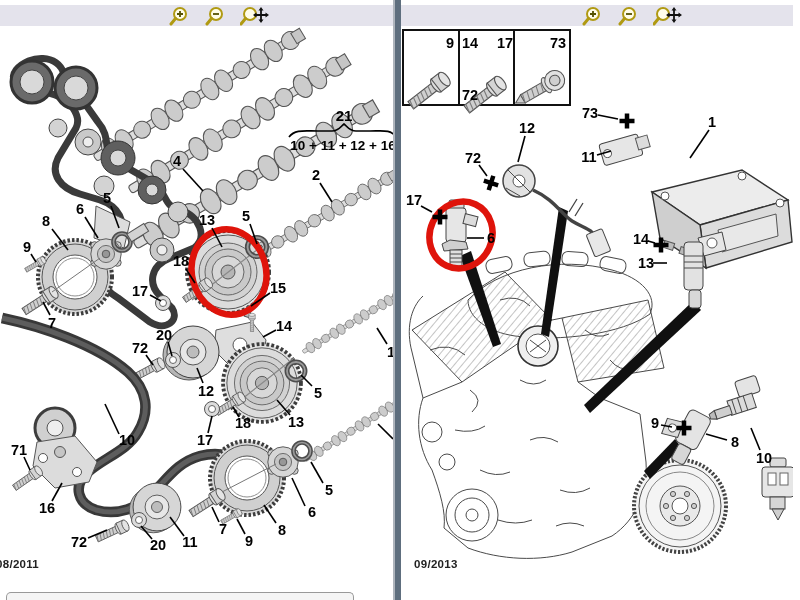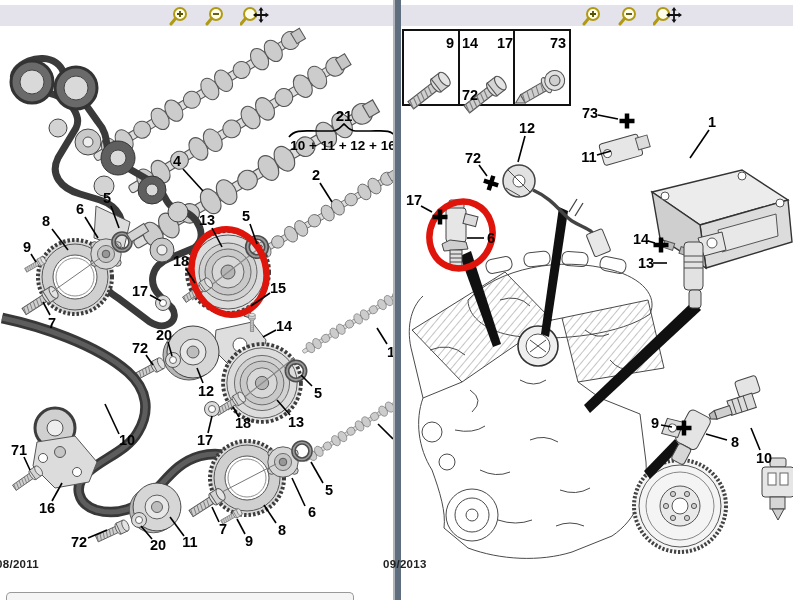--- a/index.html
+++ b/index.html
@@ -7,21 +7,21 @@
        font-family:"Liberation Sans",sans-serif;}
   .toolbar{position:absolute;top:5px;height:21px;background:#e4e3ec;display:flex;
            align-items:center;box-sizing:border-box;}
   #tb-left{left:0;width:393px;padding-left:168px;}
   #tb-right{left:401px;width:392px;padding-left:180px;}
   .tbicon{width:24px;height:20px;margin-right:12px;cursor:pointer;flex:0 0 auto;}
   #divider{position:absolute;left:393px;top:0;width:8px;height:600px;
            background:#5e6e7e;border-left:2px solid #aeb4bc;box-sizing:border-box;}
   .date{position:absolute;font-weight:bold;font-size:11.5px;color:#222;letter-spacing:.3px;}
   #date-left{left:-4px;top:558px;}
-  #date-right{left:383px;top:558px;}
+  #date-right{left:414px;top:558px;}
   #bottom-box{position:absolute;left:6px;top:592px;width:346px;height:14px;
               border:1px solid #999;border-bottom:none;border-radius:5px 5px 0 0;background:#f5f5f5;}
   svg text.plbl{font:bold 14.5px "Liberation Sans",sans-serif;fill:#000;text-anchor:middle;}
   svg text.gl-total{font:bold 15px "Liberation Sans",sans-serif;fill:#000;text-anchor:middle;}
   svg text.gl-formula{font:bold 13.5px "Liberation Sans",sans-serif;fill:#000;text-anchor:middle;}
   svg line.leader{stroke:#000;stroke-width:1.6;}
   svg .cross{stroke:#000;stroke-width:4.5;fill:none;}
   .sk{stroke:#4a4a4a;fill:none;stroke-width:1;}
 </style>
 </head>

